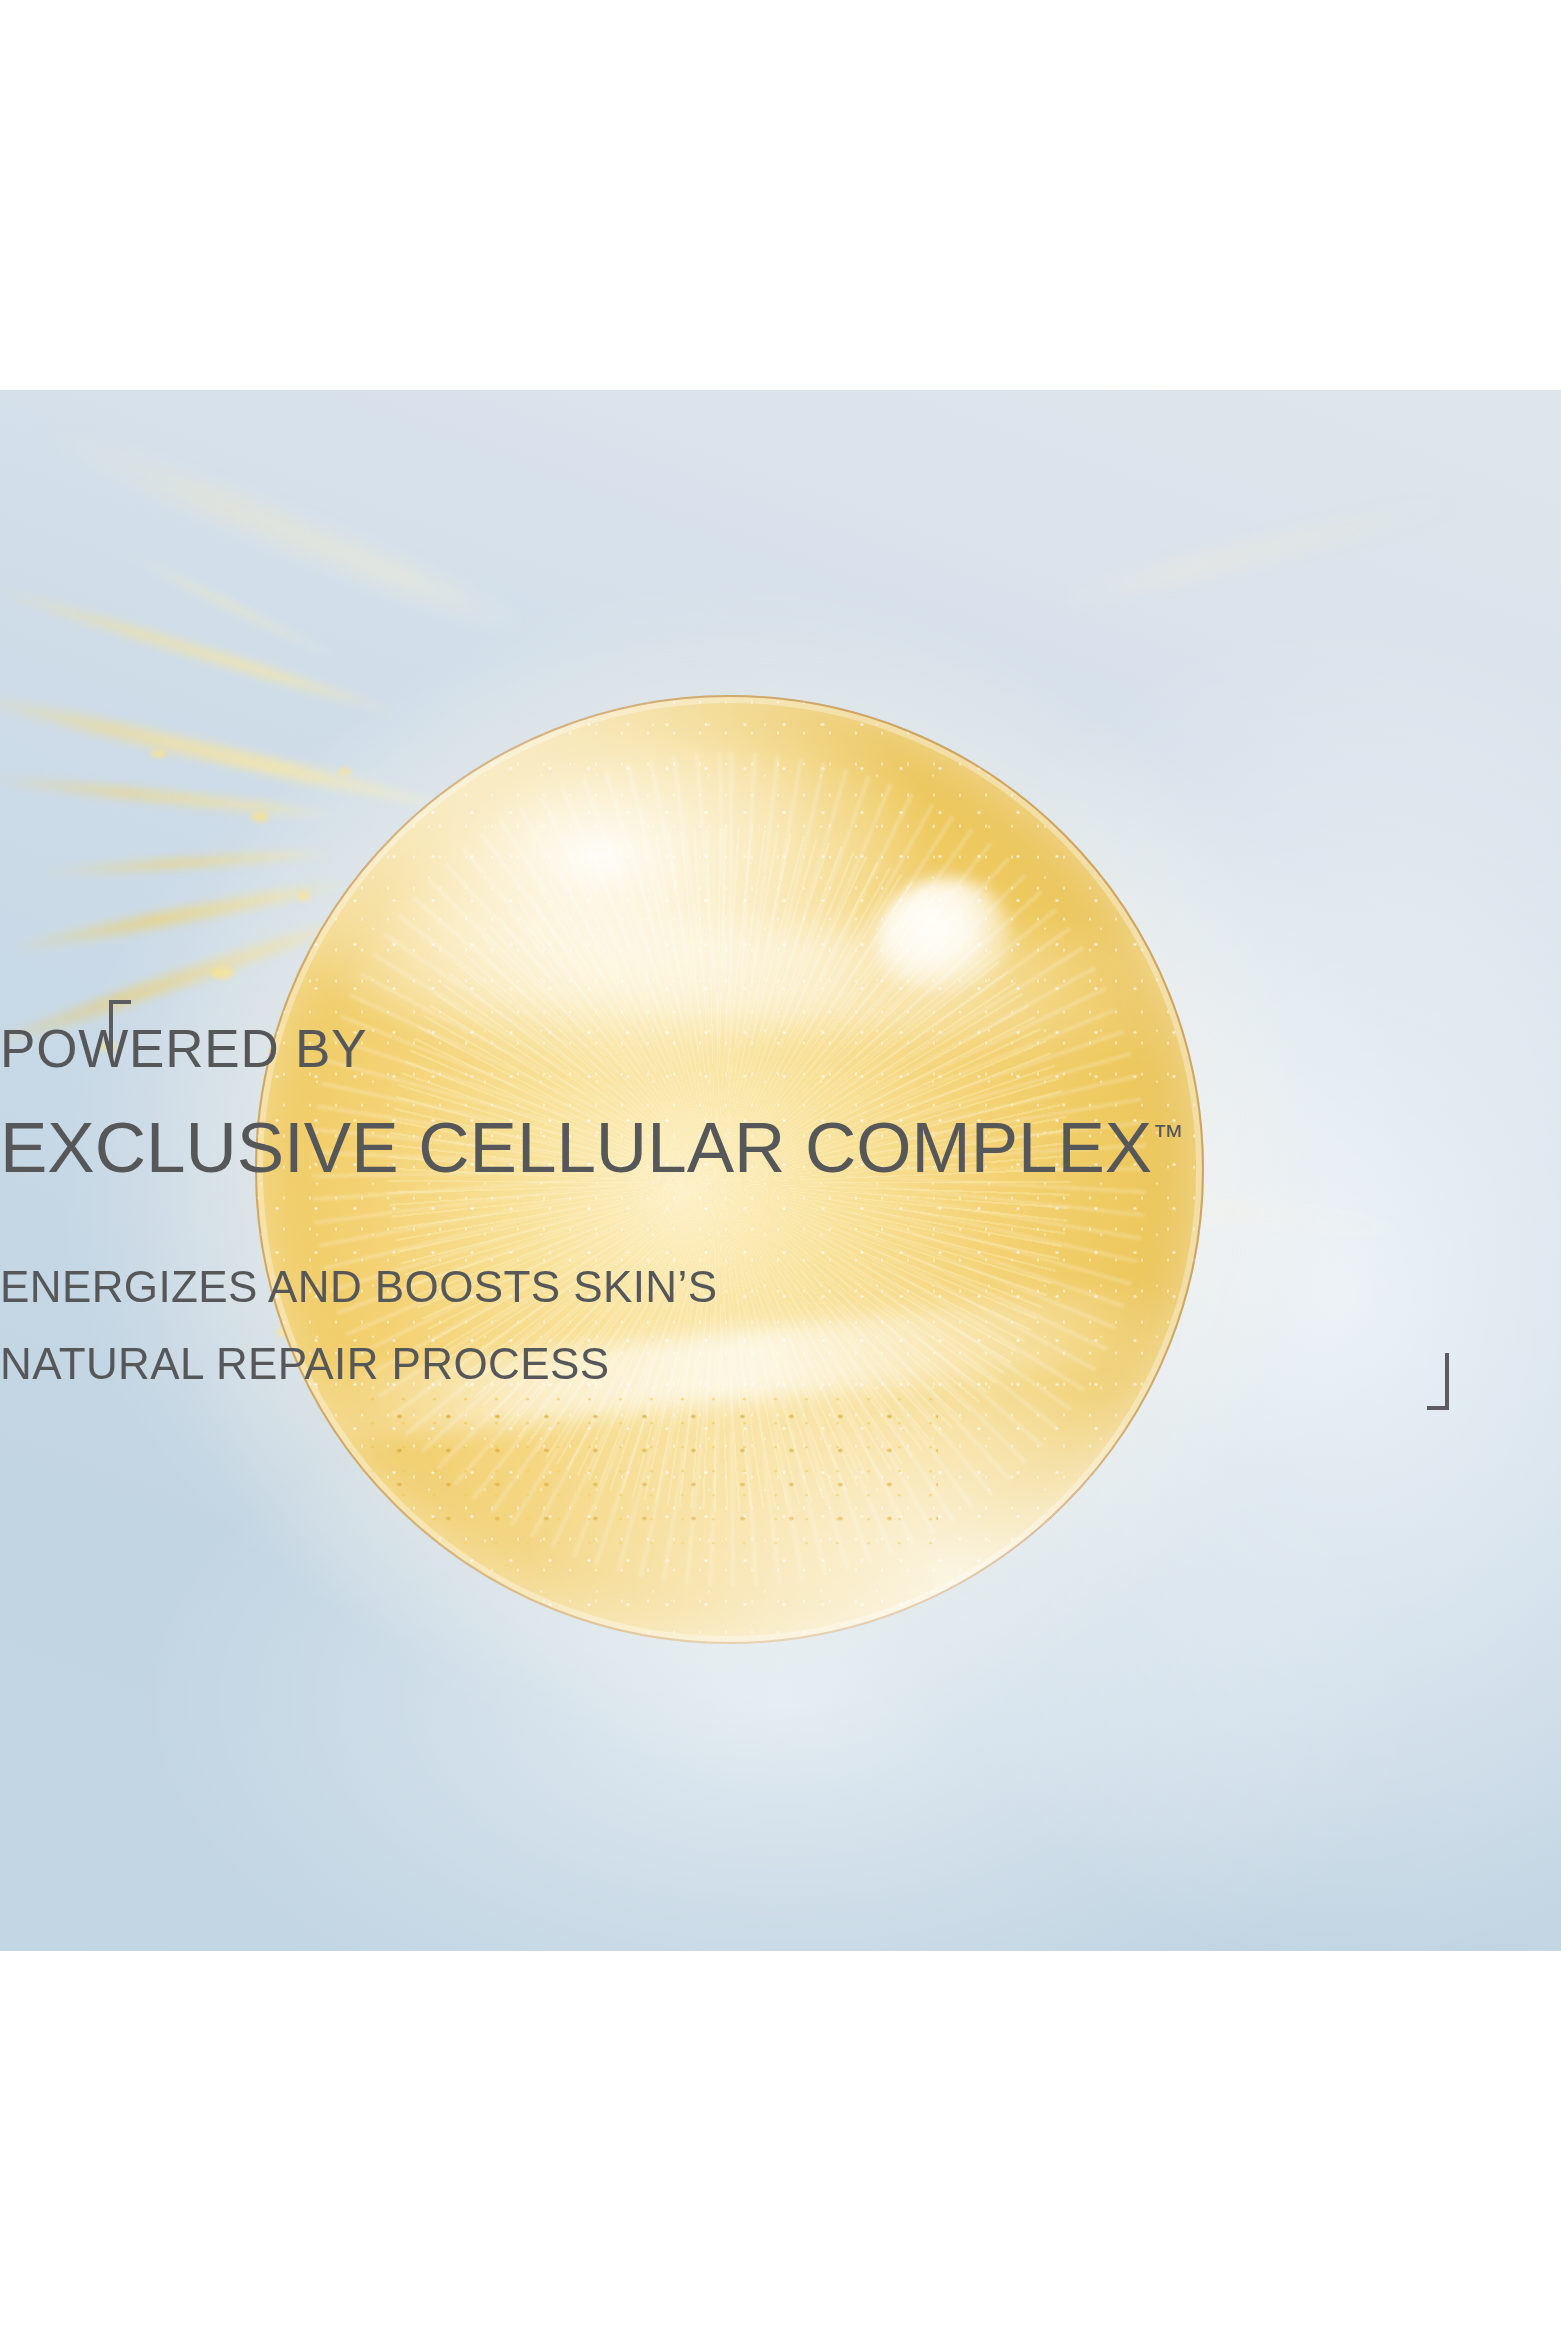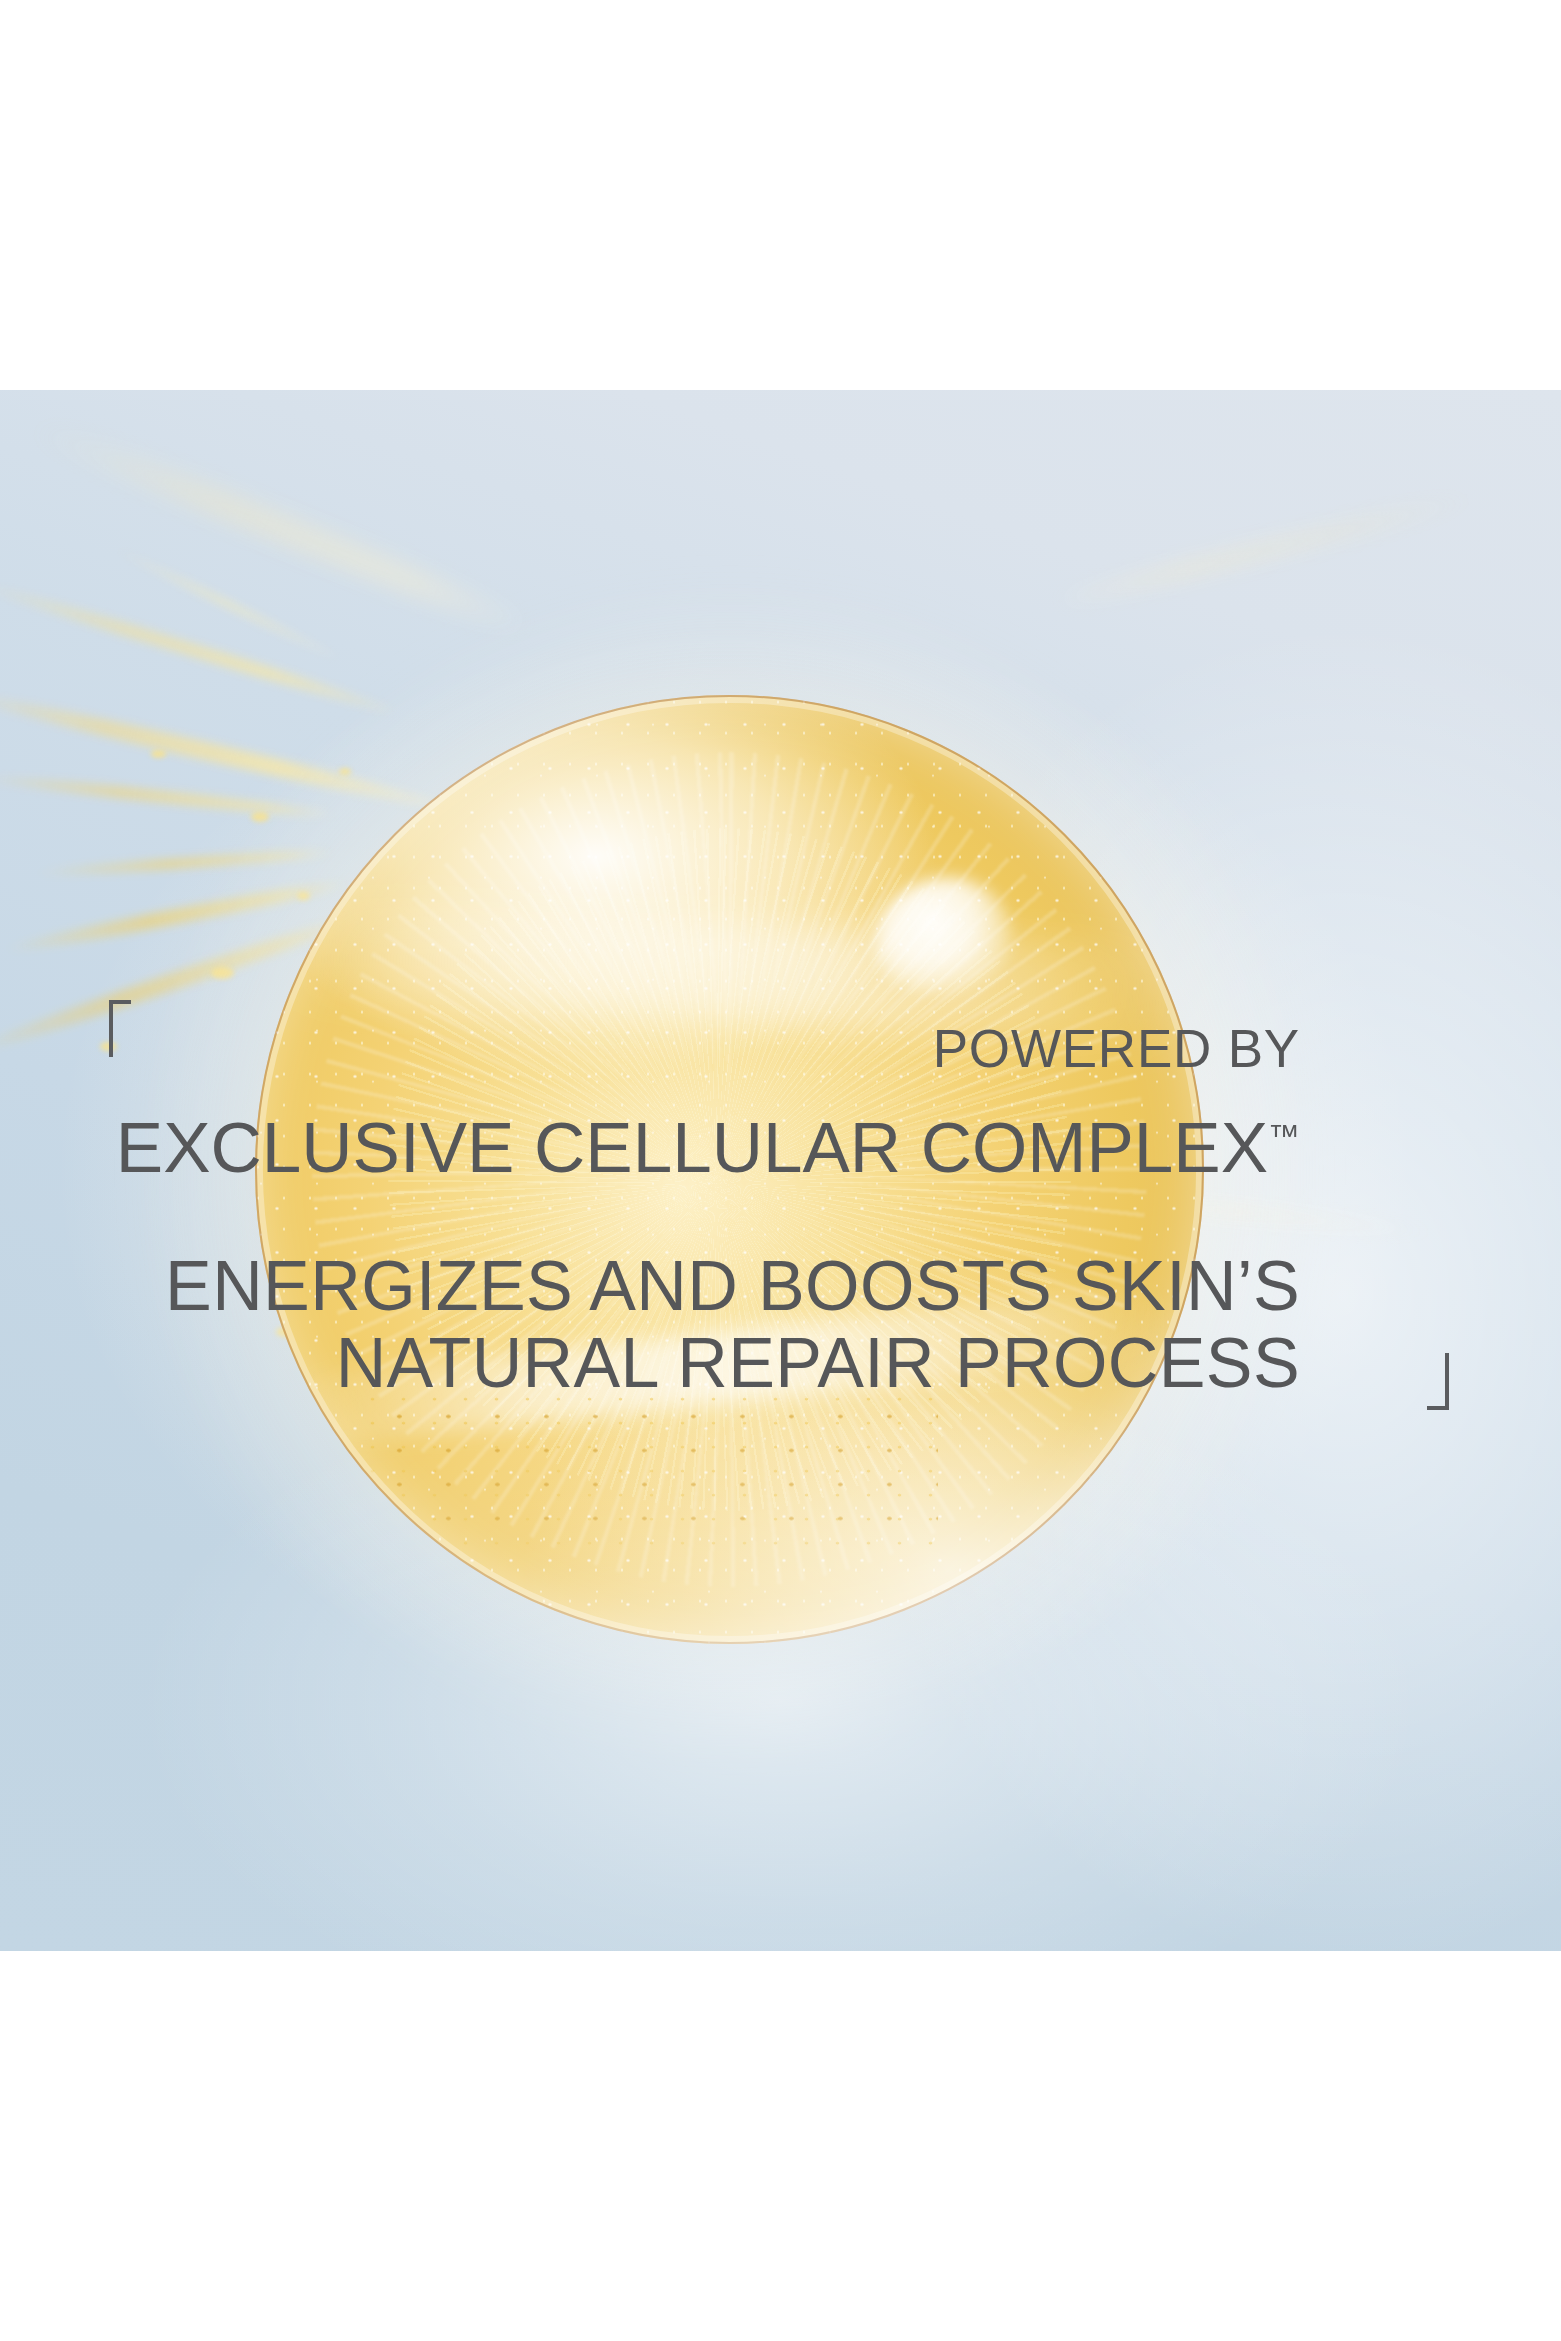--- a/index.html
+++ b/index.html
@@ -254,21 +254,21 @@
   .bracket.br{left:1427px;top:1353px;}
   .bracket.br .v{right:0;top:0;width:4.2px;height:57px;}
   .bracket.br .h{right:0;bottom:0;width:22px;height:4.2px;}
 
   
   .copy{
     position:absolute;
     left:0;
     top:1019px;
     width:1300px;
-    text-align:right;
+    text-align:left;
     color:#565759;
     letter-spacing:0.4px;
   }
   .copy .l1{
     font-size:53px;
     line-height:60px;
     font-weight:400;
     letter-spacing:0.8px;
   }
   .copy .l2{
@@ -282,21 +282,21 @@
   .copy .l2 .tm{
     font-size:32px;
     vertical-align:super;
     line-height:1;
     letter-spacing:0;
   }
   .copy .sub{
     margin-top:62px;
   }
   .copy .l3,.copy .l4{
-    font-size:70px;
+    font-size:44px;
     line-height:77px;
     font-weight:400;
     letter-spacing:0.4px;
     white-space:nowrap;
   }
 </style>
 </head>
 <body>
 
 <div class="page">

